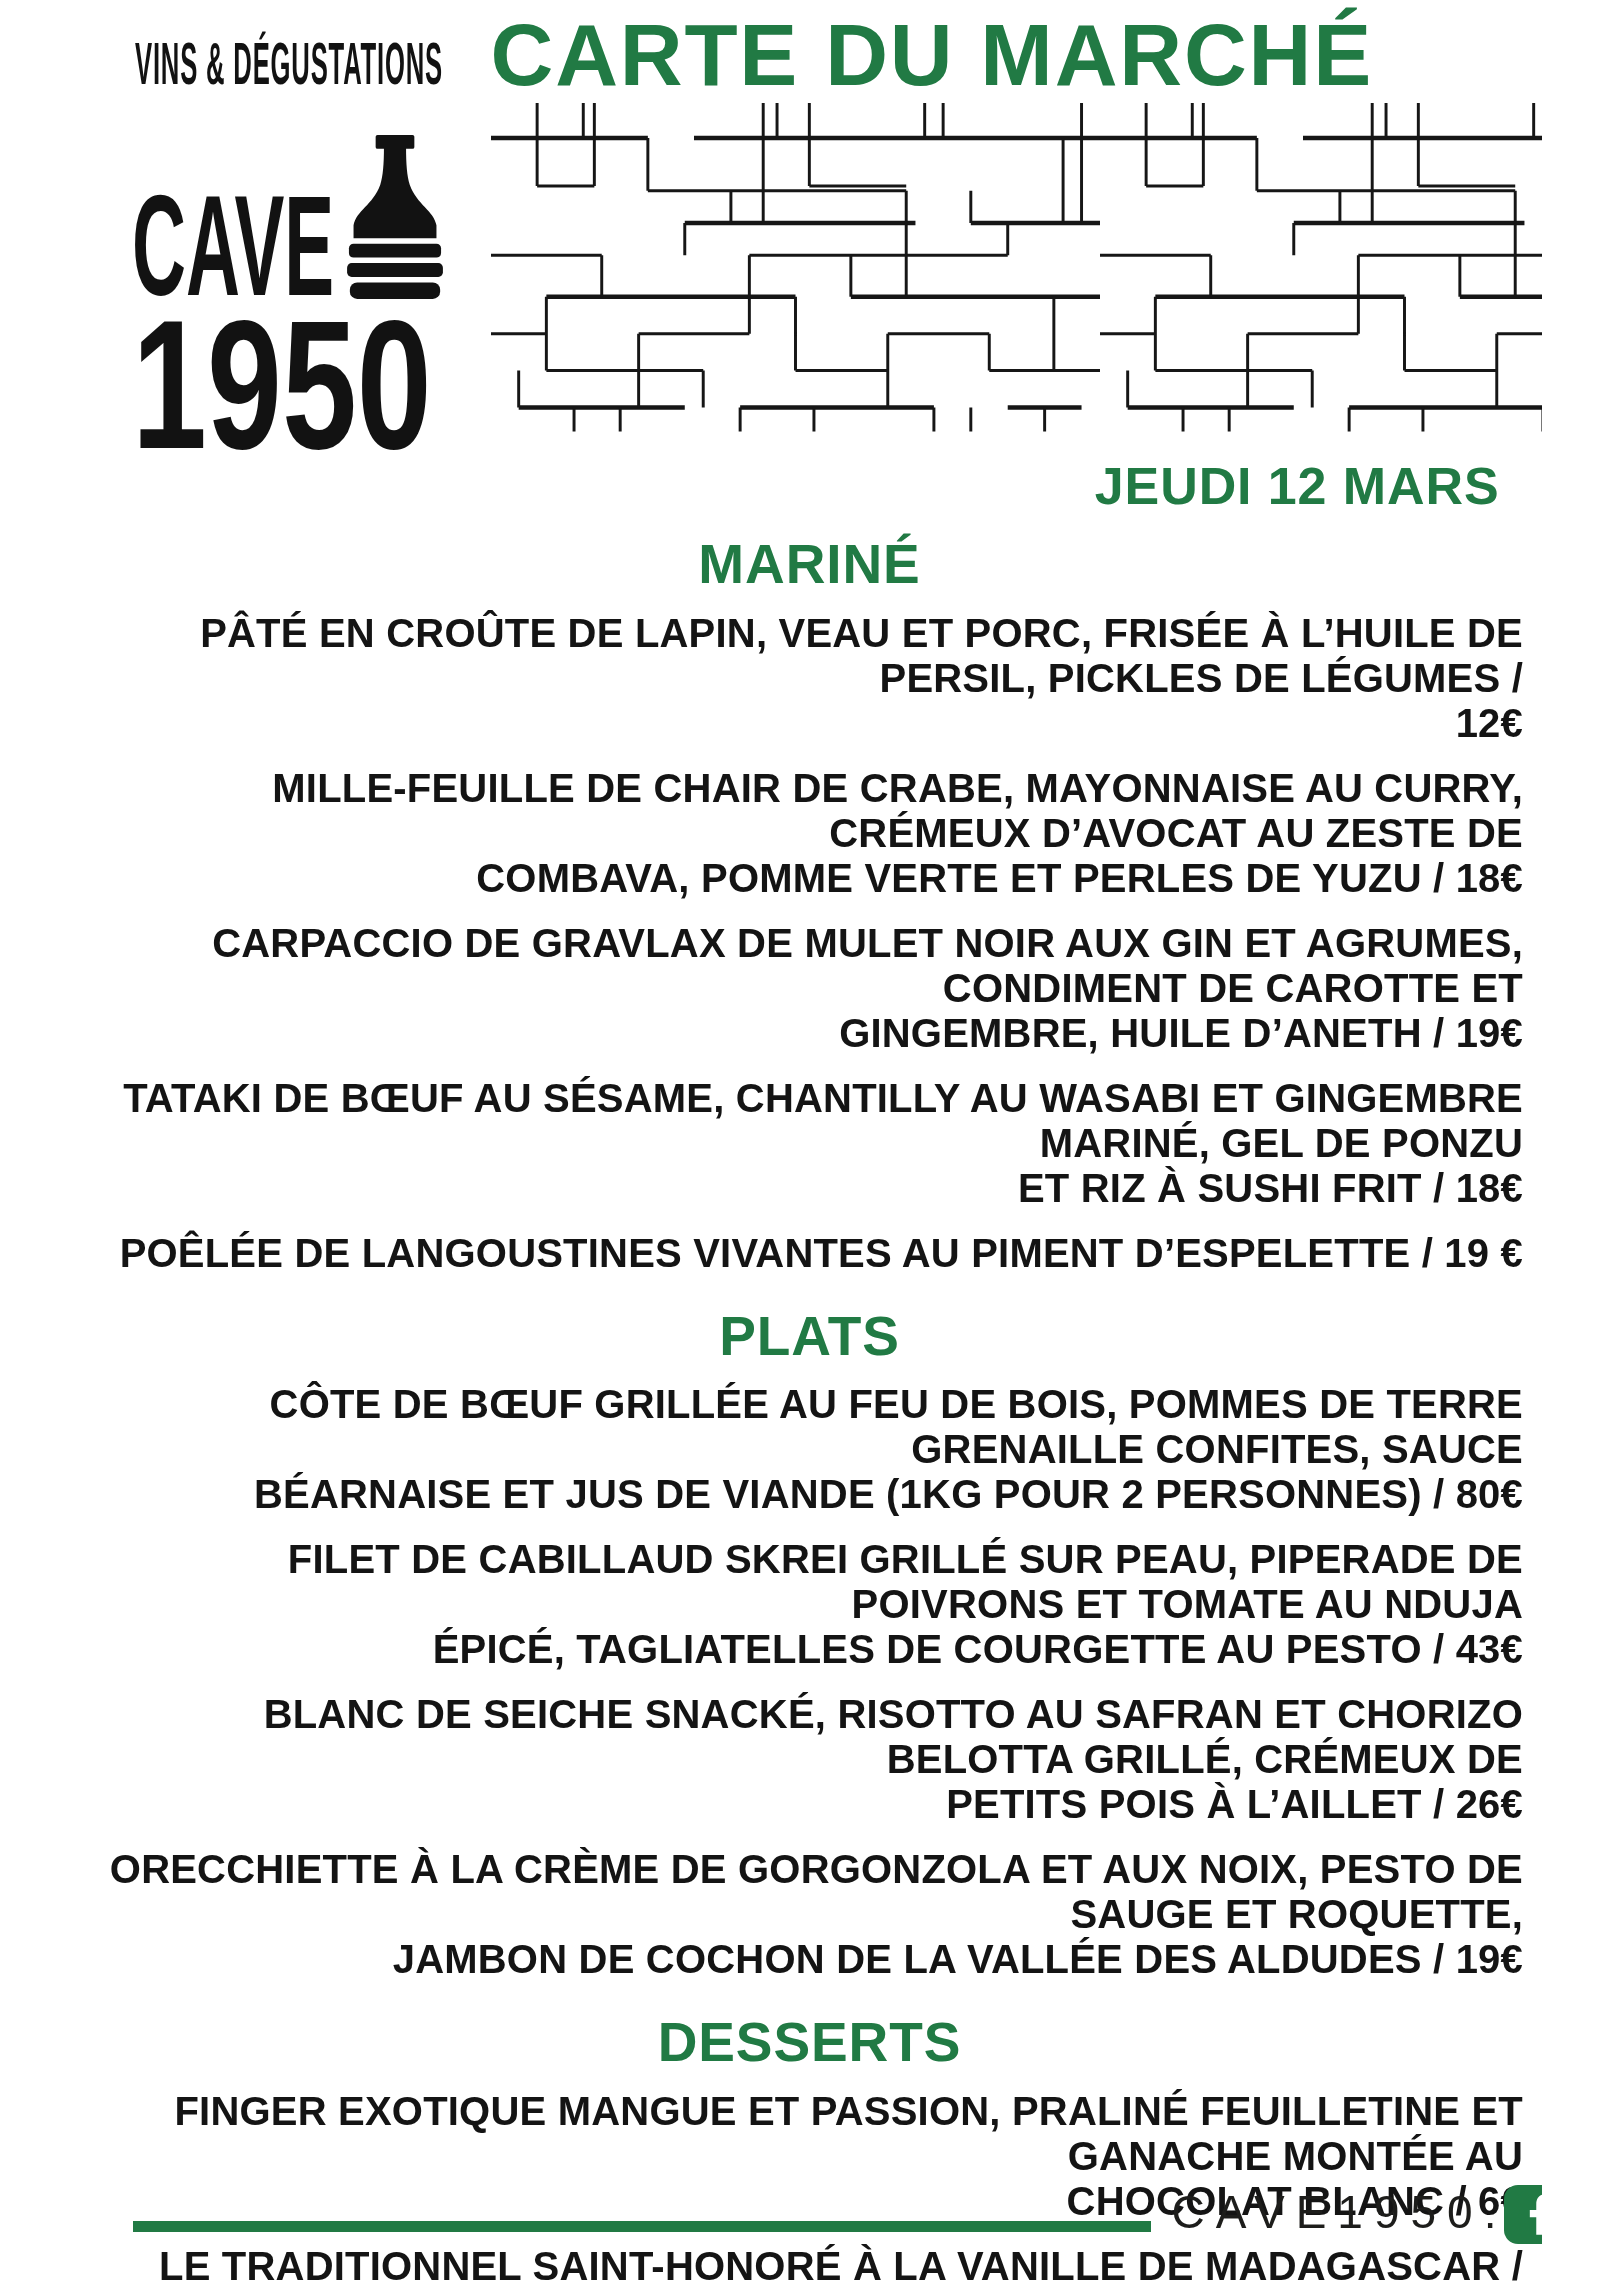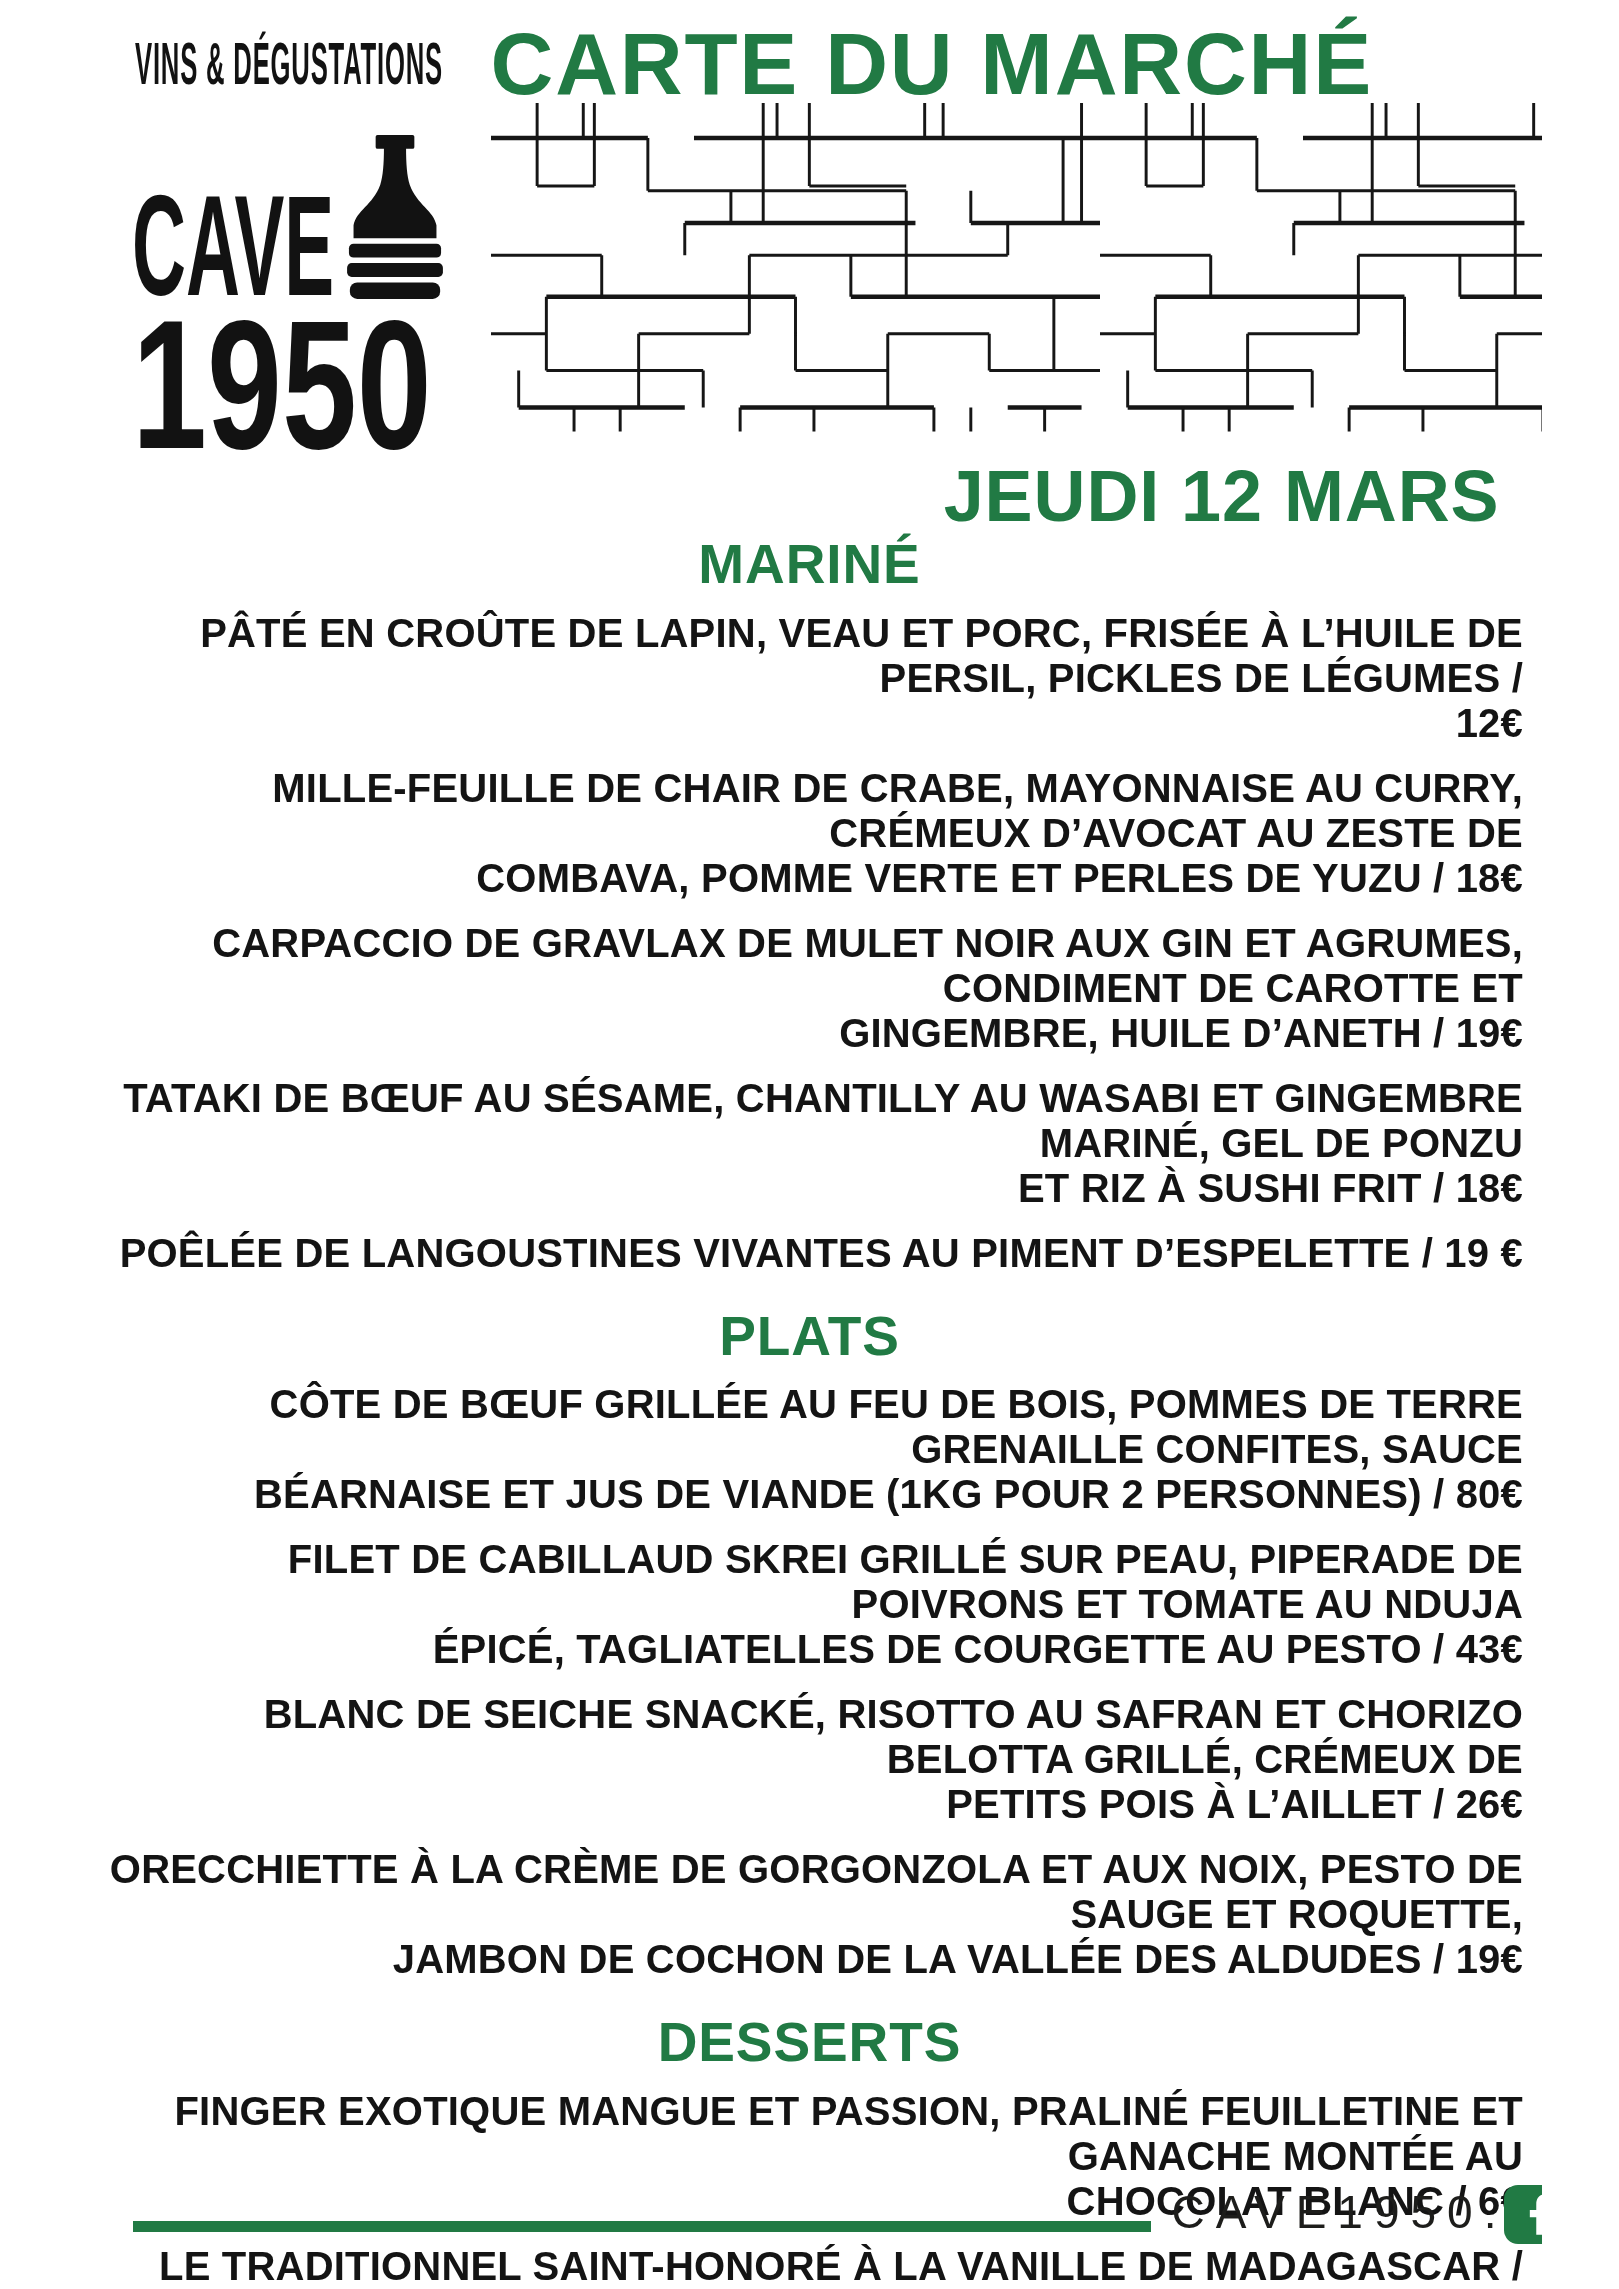--- a/index.html
+++ b/index.html
@@ -20,28 +20,28 @@
     font-size:141px; font-weight:800; line-height:1; white-space:nowrap;
     transform:scale(0.53,1.02); transform-origin:left top; color:#121212;
   }
   .logo-1950{
     position:absolute; left:54px; top:293px;
     font-size:175px; font-weight:800; line-height:1; white-space:nowrap;
     transform:scale(0.77,1.05); transform-origin:left top; color:#121212;
   }
   .bottle{ position:absolute; left:269px; top:135px; width:96px; height:164px; }
   .page-title{
-    position:absolute; left:413px; top:20px;
+    position:absolute; left:413px; top:11px;
     font-size:87px; font-weight:800; letter-spacing:1.8px; white-space:nowrap;
     color:var(--accent); line-height:1;
   }
   .maze{ position:absolute; left:413px; top:103px; width:1206px; height:330px; overflow:hidden; }
   .menu-date{
     position:absolute; right:42px; top:460px;
-    font-size:72px; font-weight:800; letter-spacing:0.9px; white-space:nowrap;
+    font-size:52px; font-weight:800; letter-spacing:0.9px; white-space:nowrap;
     color:var(--accent); line-height:1;
   }
   .header-block{ position:relative; height:537px; }
   
   .menu{ margin:0 18.5px; text-align:center; }
   .section-heading{
     font-size:55px; font-weight:800; color:var(--accent);
     line-height:55px; margin:33px 0 18.5px 0; letter-spacing:0.9px;
   }
   .menu-section:first-child .section-heading{ margin-top:0; }

